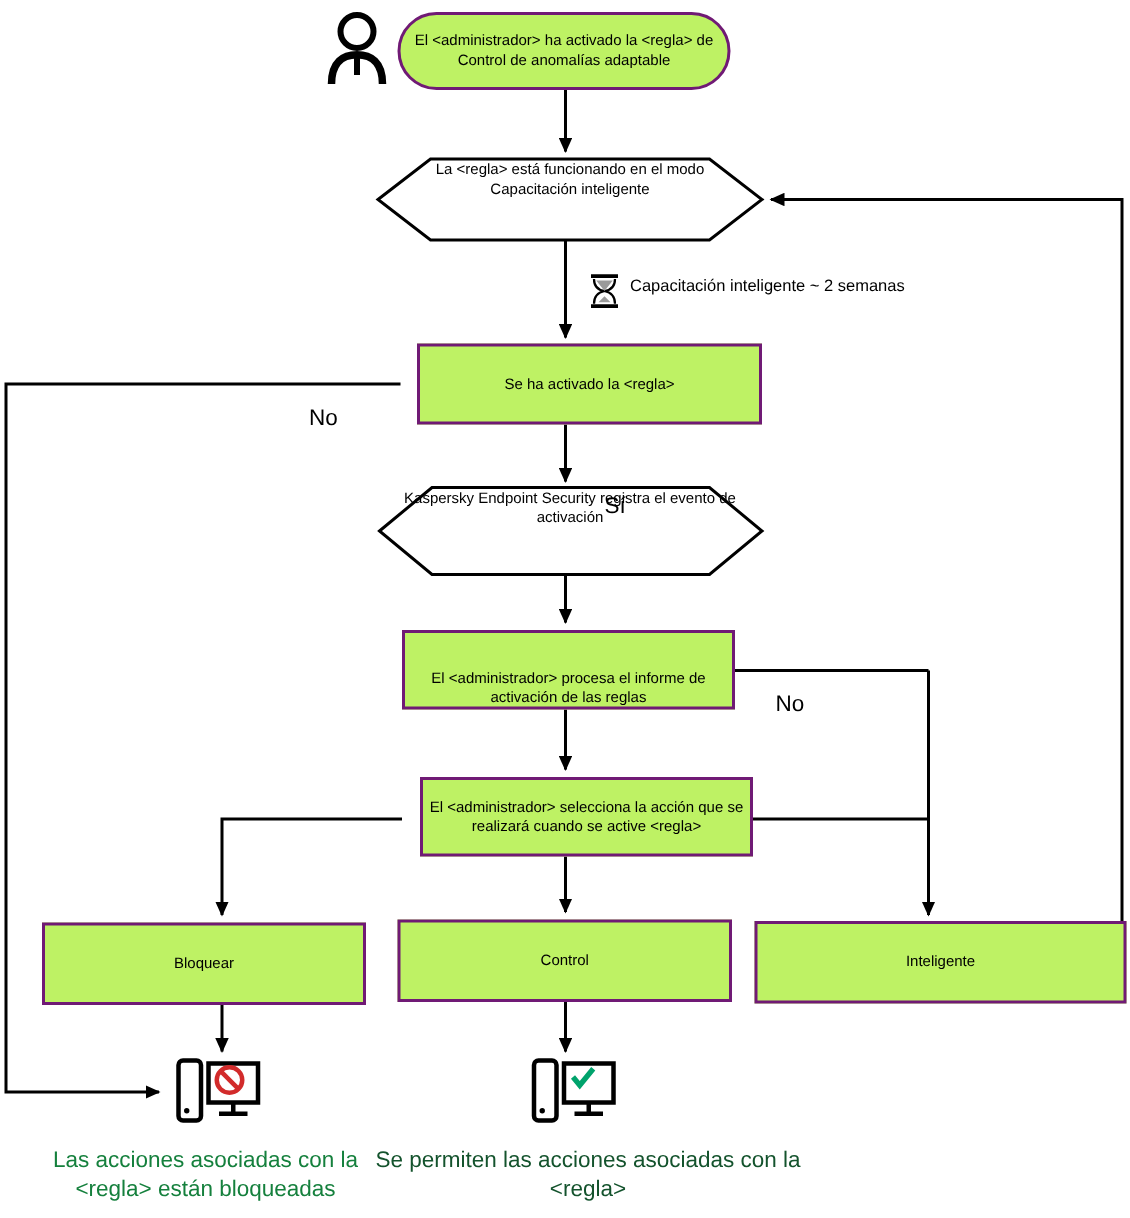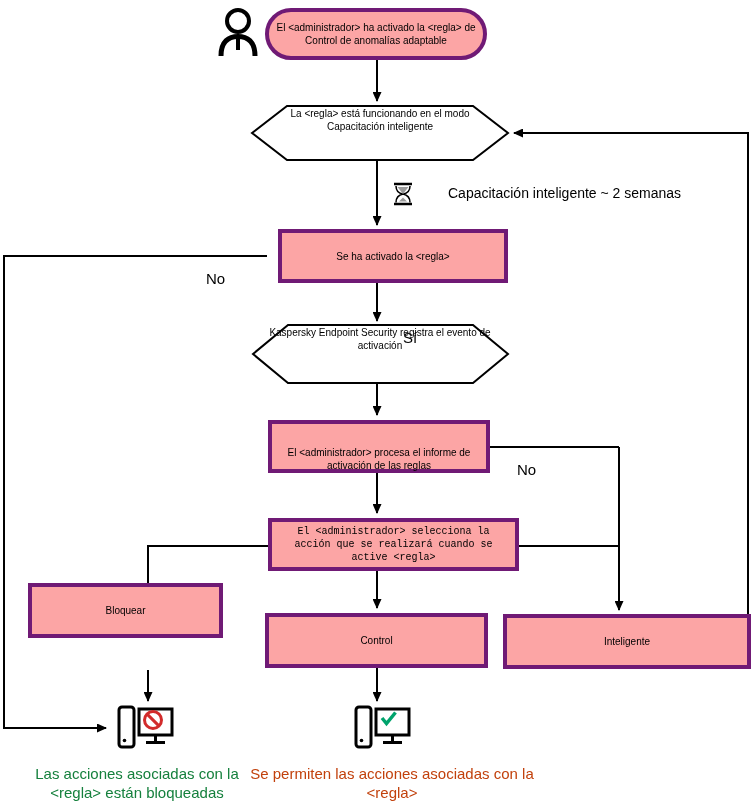--- a/index.html
+++ b/index.html
@@ -2,35 +2,35 @@
 <html><head>
 <meta charset="utf-8">
 <style>
   html,body{margin:0;padding:0;background:#fff;}
   .canvas{
     position:relative;width:753px;height:812px;background:#fff;
     font-family:"Liberation Sans",sans-serif;color:#000;overflow:hidden;
   }
   svg.layer{position:absolute;left:0;top:0;z-index:1;}
   .node{
-    position:absolute;box-sizing:border-box;background:#fca5a5;border:4px solid #701a75;
+    position:absolute;box-sizing:border-box;background:#bef264;border:2px solid #701a75;
     display:flex;align-items:center;justify-content:center;text-align:center;
     font-size:10px;line-height:13px;z-index:2;
   }
   .node .txt{display:inline-block;}
   .stadium{border-radius:27px;}
   .hex-text{
     position:absolute;display:flex;align-items:flex-start;justify-content:center;
     text-align:center;font-size:10px;line-height:13px;z-index:2;
   }
   .lbl{position:absolute;font-size:15px;z-index:2;margin-top:40px;}
-  .timer-lbl{position:absolute;font-size:14px;z-index:2;margin-left:28px;}
+  .timer-lbl{position:absolute;font-size:11px;z-index:2;}
   .caption{position:absolute;font-size:15px;line-height:19px;text-align:center;z-index:2;}
   .caption-blocked{color:#15803d;}
-  .caption-allowed{color:#c2410c;}
+  .caption-allowed{color:#14532d;}
 </style>
 </head>
 <body>
 
 <div class="canvas">
 
   <svg class="layer" width="753" height="812" viewBox="0 0 753 812">
     <defs>
       <marker id="ah" markerWidth="11" markerHeight="9" refX="9" refY="4.5" orient="auto" markerUnits="userSpaceOnUse">
         <path d="M0,0 L10,4.5 L0,9 z" fill="#000"></path>
@@ -114,25 +114,25 @@
   </div>
 
   <div class="node" style="left:268px;top:420px;width:222px;height:53px;">
     <span class="txt" style="width:196px;margin-top:24px;">El &lt;administrador&gt; procesa el informe de activación de las reglas</span>
   </div>
 
   <div class="lbl" style="left:517px;top:421px;">No</div>
 
   <div class="lbl" style="left:403px;top:479px;">Sí</div>
 
-  <div class="node" style="left:268px;top:518px;width:251px;height:53px;font-family:Liberation Mono, monospace;">
+  <div class="node" style="left:280px;top:518px;width:222px;height:53px;">
     <span class="txt" style="width:212px;">El &lt;administrador&gt; selecciona la acción que se realizará cuando se active &lt;regla&gt;</span>
   </div>
 
-  <div class="node" style="left:28px;top:583px;width:195px;height:55px;">
+  <div class="node" style="left:28px;top:615px;width:216px;height:55px;">
     <span class="txt">Bloquear</span>
   </div>
 
   <div class="node" style="left:265px;top:613px;width:223px;height:55px;">
     <span class="txt">Control</span>
   </div>
 
   <div class="node" style="left:503px;top:614px;width:248px;height:55px;">
     <span class="txt">Inteligente</span>
   </div>

